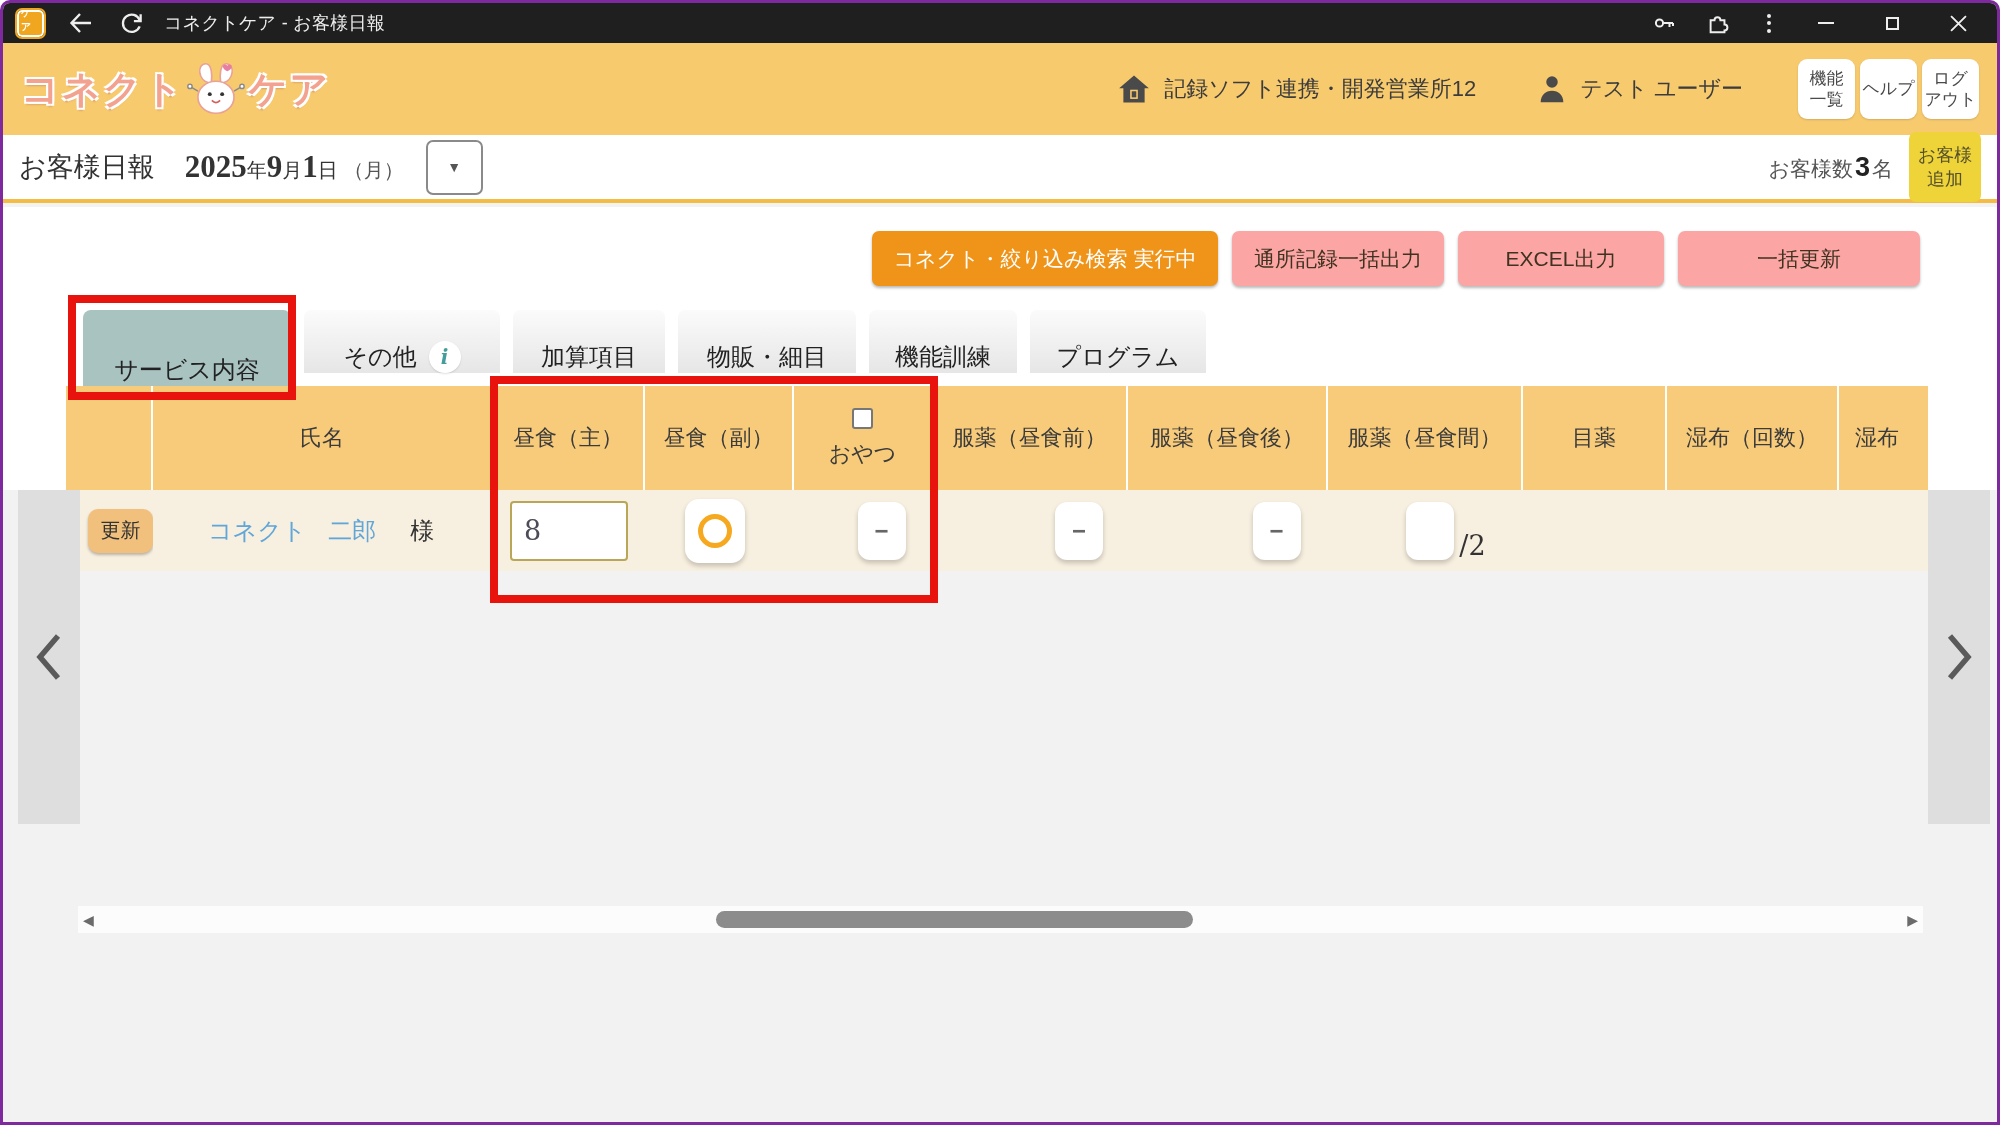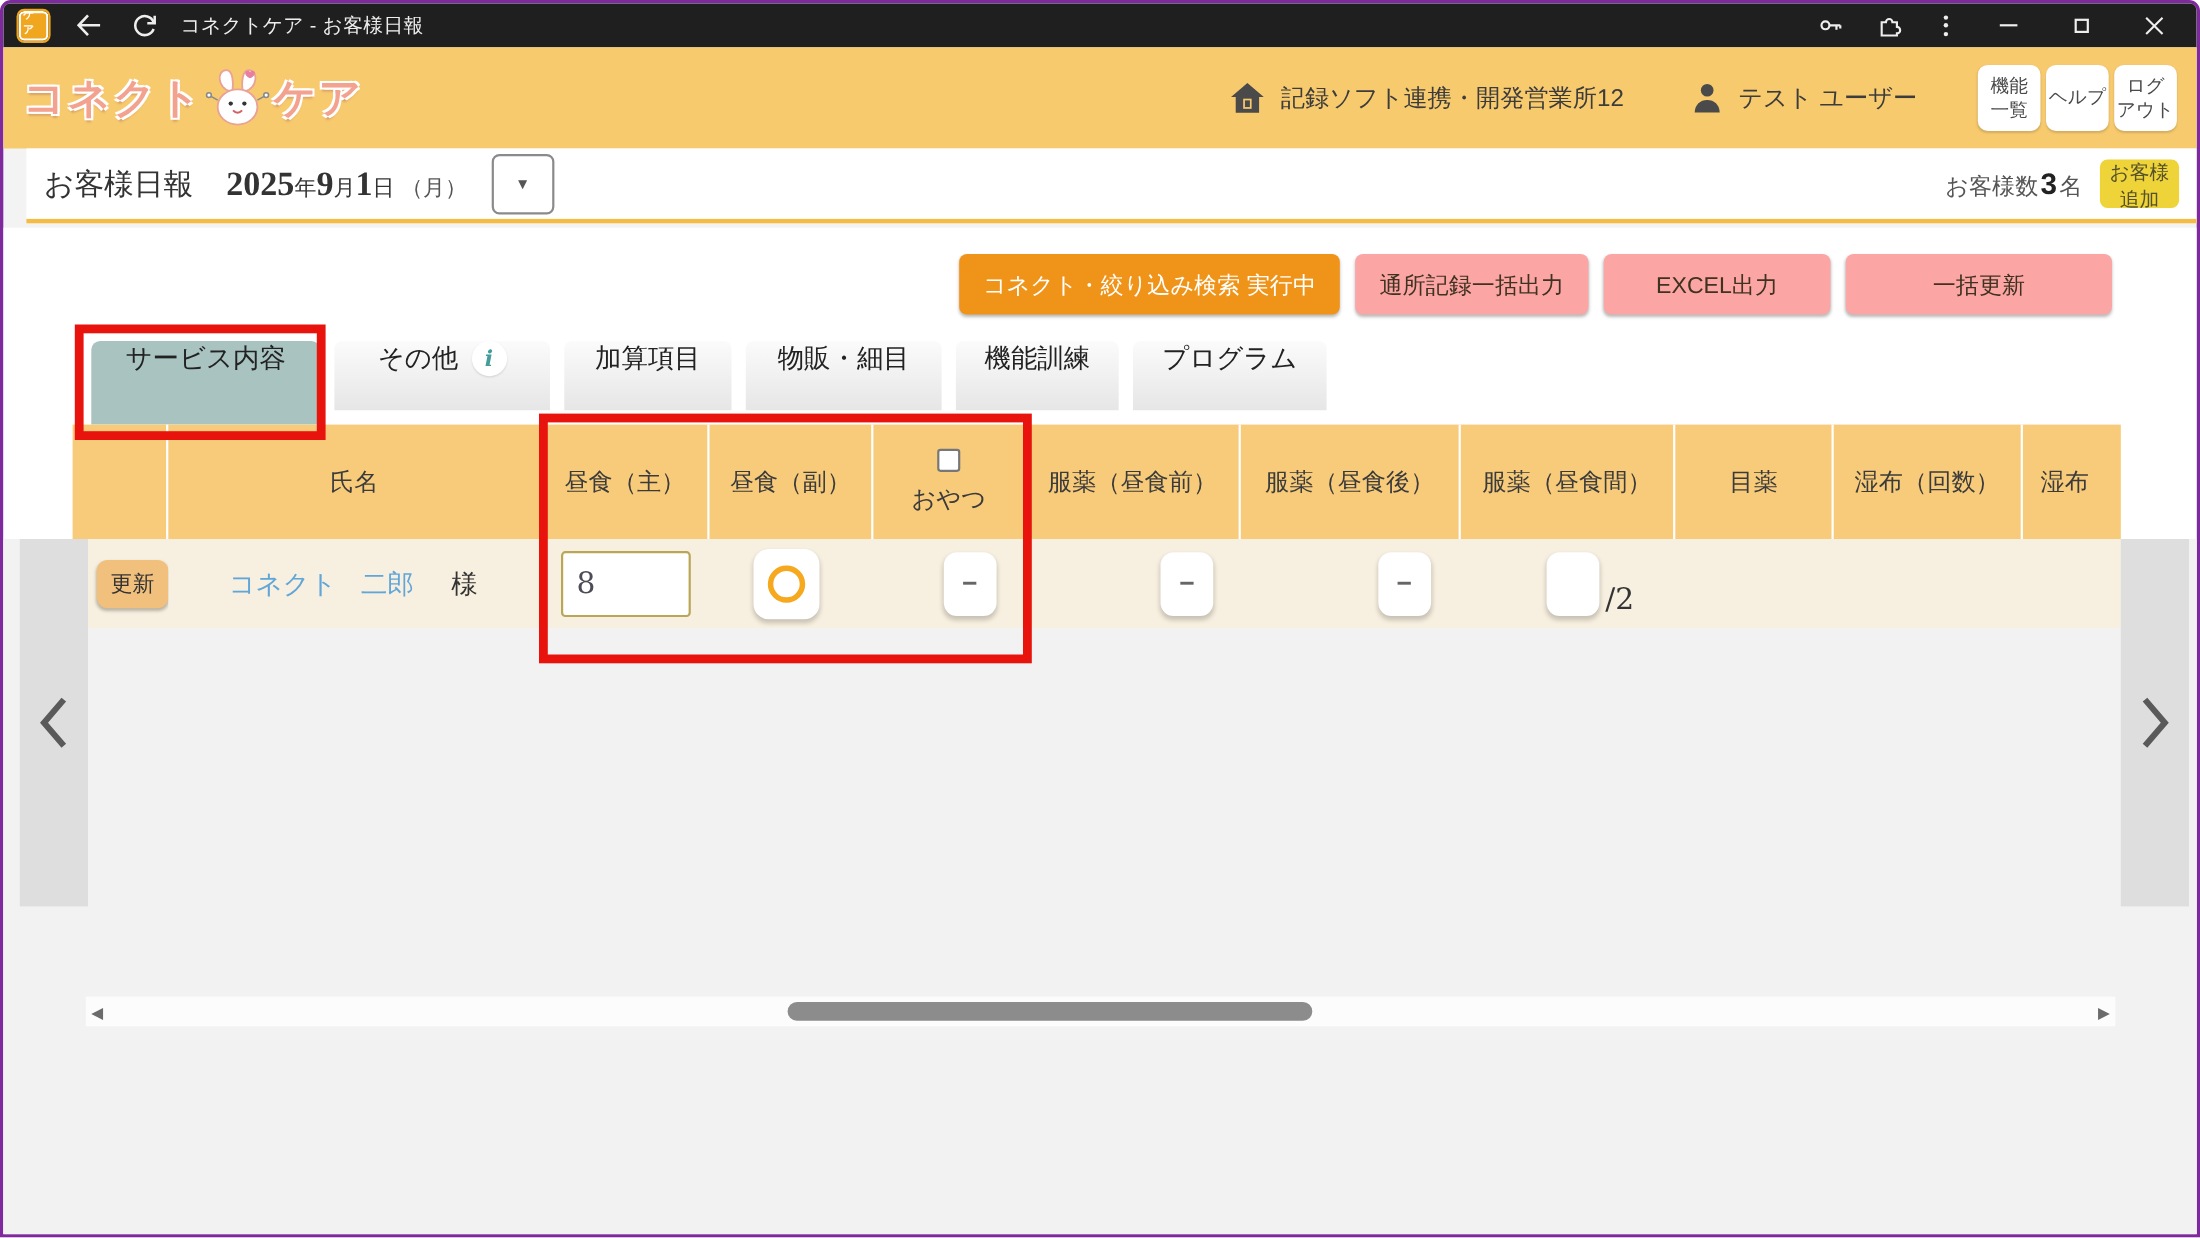--- a/index.html
+++ b/index.html
@@ -45,57 +45,57 @@
   .hdr-btn{
     width:57px; height:60px; background:#fff; border:none; border-radius:9px;
     color:#4a4a4a; font-size:17px; line-height:1.25; cursor:pointer;
     display:flex; align-items:center; justify-content:center; text-align:center;
     box-shadow:0 1px 2px rgba(0,0,0,.15); font-family:inherit; padding:2px;
   }
   
   .datebar{
     position:absolute; top:132px; left:0; right:0; height:68px;
     background:#fff; border-bottom:4px solid #f4bc44;
-    display:flex; align-items:center; padding:0 16px;margin-left:21px;
+    display:flex; align-items:center; padding:0 16px;
   }
   .page-title{ font-size:27px; color:#333; }
   .date-group{ margin-left:30px; display:flex; align-items:baseline; color:#333;font-family:Liberation Serif, serif; }
   .date-num{ font-size:31px; font-weight:bold; }
   .date-unit{ font-size:20px; }
   .date-week{ font-size:20px; color:#555; margin-left:6px; }
   .date-drop{
     margin-left:22px; width:57px; height:55px; background:#fff;
     border:2px solid #8a8a8a; border-radius:7px; cursor:pointer;
     color:#555; font-size:14px; align-self:center;
   }
   .count-group{ margin-left:auto; display:flex; align-items:baseline; color:#555; font-size:21px; }
   .count-num{ font-size:27px; font-weight:bold; color:#222; margin:0 2px; }
   .add-btn{
-    margin-left:16px; width:72px; height:44px; background:#eed339; border:none;
+    margin-left:16px; width:72px; height:70px; background:#eed339; border:none;
     border-radius:7px; color:#55512a; font-size:18px; line-height:1.35; cursor:pointer;
     font-family:inherit; align-self:center;
   }
   
   .content{ position:absolute; top:204px; left:0; right:0; bottom:0; background:#fff; }
   .gray-zone{ position:absolute; top:283px; left:0; right:0; bottom:0; background:#f2f2f3; }
   
   .toolbar{ position:absolute; top:24px; left:63px; right:77px; display:flex; justify-content:flex-end; gap:14px; }
   .tool-btn{
     height:55px; border:none; border-radius:7px; font-size:21px; cursor:pointer;
     font-family:inherit; box-shadow:0 2px 3px rgba(0,0,0,.28); color:#3f3220;
     background:#fca5a5;
   }
   .tool-btn.primary{ background:#ef9418; color:#fff; width:346px; }
   .tool-btn.w2{ width:212px; } .tool-btn.w3{ width:206px; } .tool-btn.w4{ width:242px; }
   
   .tabs{ position:absolute; top:103px; left:80px; display:flex; gap:13px; align-items:flex-start; }
   .tab{
     height:63px; border:none; border-radius:7px 7px 0 0; cursor:pointer; font-family:inherit;
     background:linear-gradient(#fbfbfb,#e6e6e6); color:#222; font-size:24px;
-    display:flex; align-items:flex-start; justify-content:center; gap:12px;
+    display:flex; align-items:flex-end; justify-content:center; gap:12px;
   }
   .tab.active{ height:76px; background:#a8c3c0; border-radius:8px 8px 0 0; }
   .t0{width:208px;} .t1{width:196px;} .t2{width:152px;} .t3{width:178px;} .t4{width:148px;} .t5{width:176px;}
   .info-circle{
     width:32px; height:32px; background:#fff; border-radius:50%;
     display:flex; align-items:center; justify-content:center;
     font-family:"DejaVu Serif",serif; font-style:italic; font-weight:bold;
     color:#449c9c; font-size:20px; box-shadow:0 1px 2px rgba(0,0,0,.12);
   }
   

